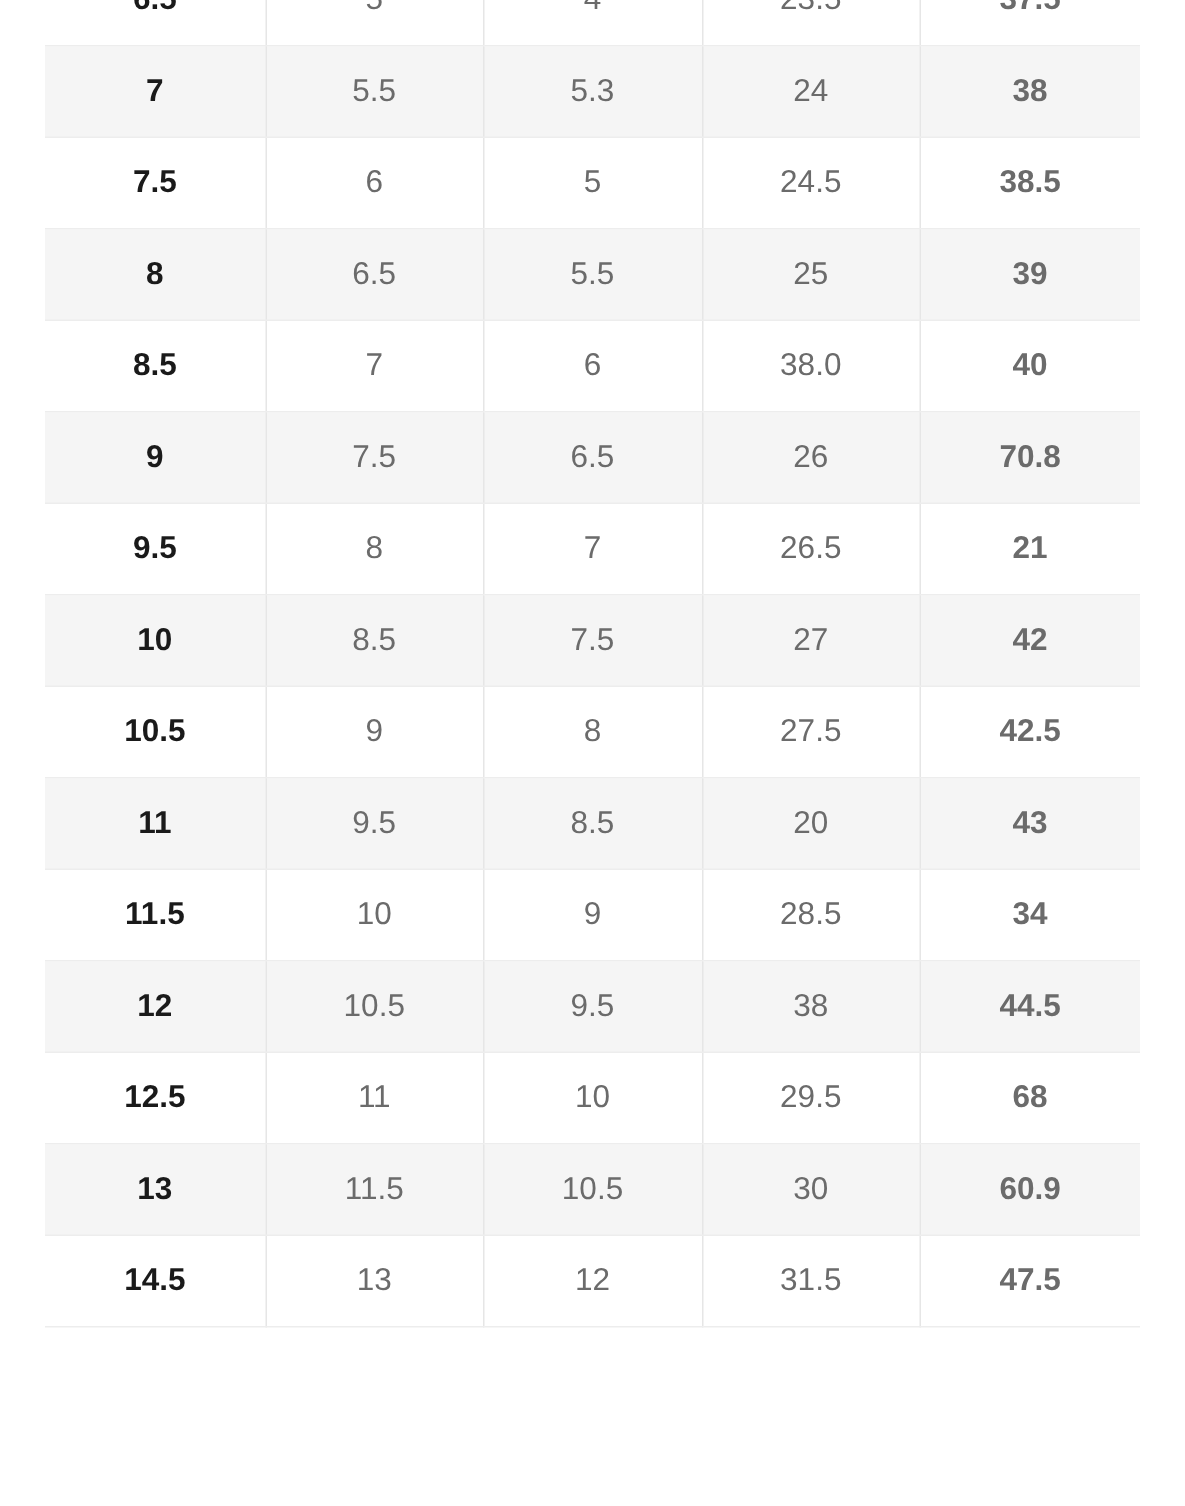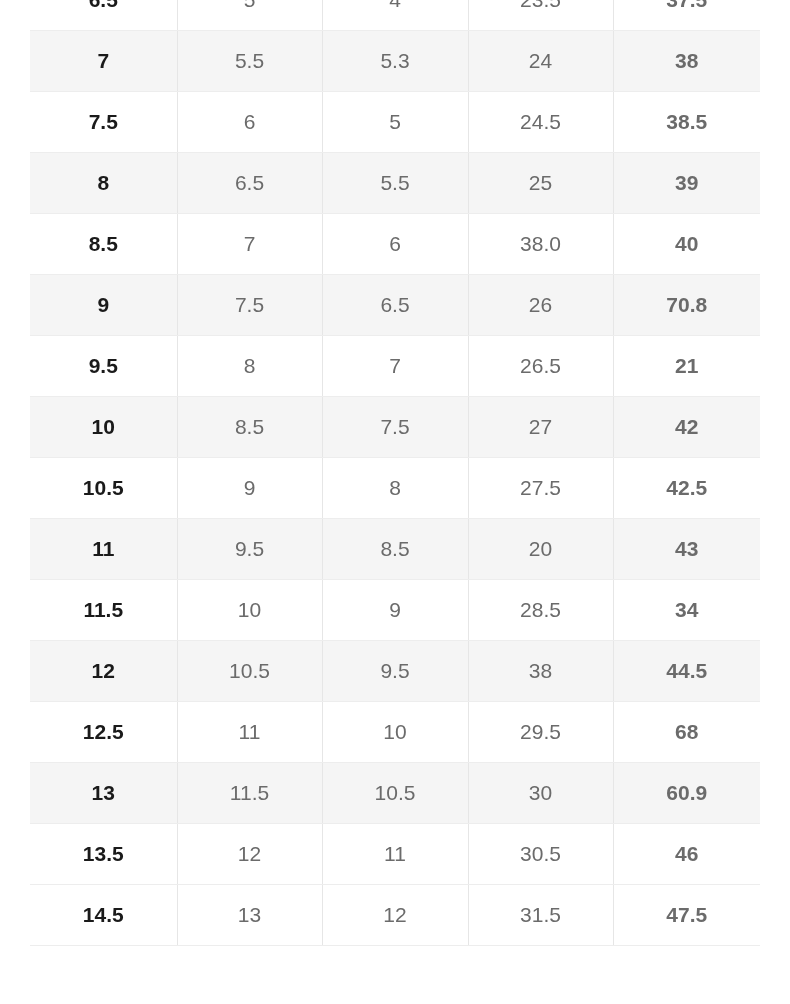--- a/index.html
+++ b/index.html
@@ -186,27 +186,20 @@
             <td>68</td>
           </tr>
           <tr class="row-shaded">
             <td class="col-primary">13</td>
             <td>11.5</td>
             <td>10.5</td>
             <td>30</td>
             <td>60.9</td>
           </tr>
           <tr class="row-plain">
-            <td class="col-primary">13.5</td>
-            <td>12</td>
-            <td>11</td>
-            <td>30.5</td>
-            <td>46</td>
-          </tr>
-          <tr class="row-plain">
             <td class="col-primary">14.5</td>
             <td>13</td>
             <td>12</td>
             <td>31.5</td>
             <td>47.5</td>
           </tr>
         </tbody>
     </table>
   </div>
 </div>

